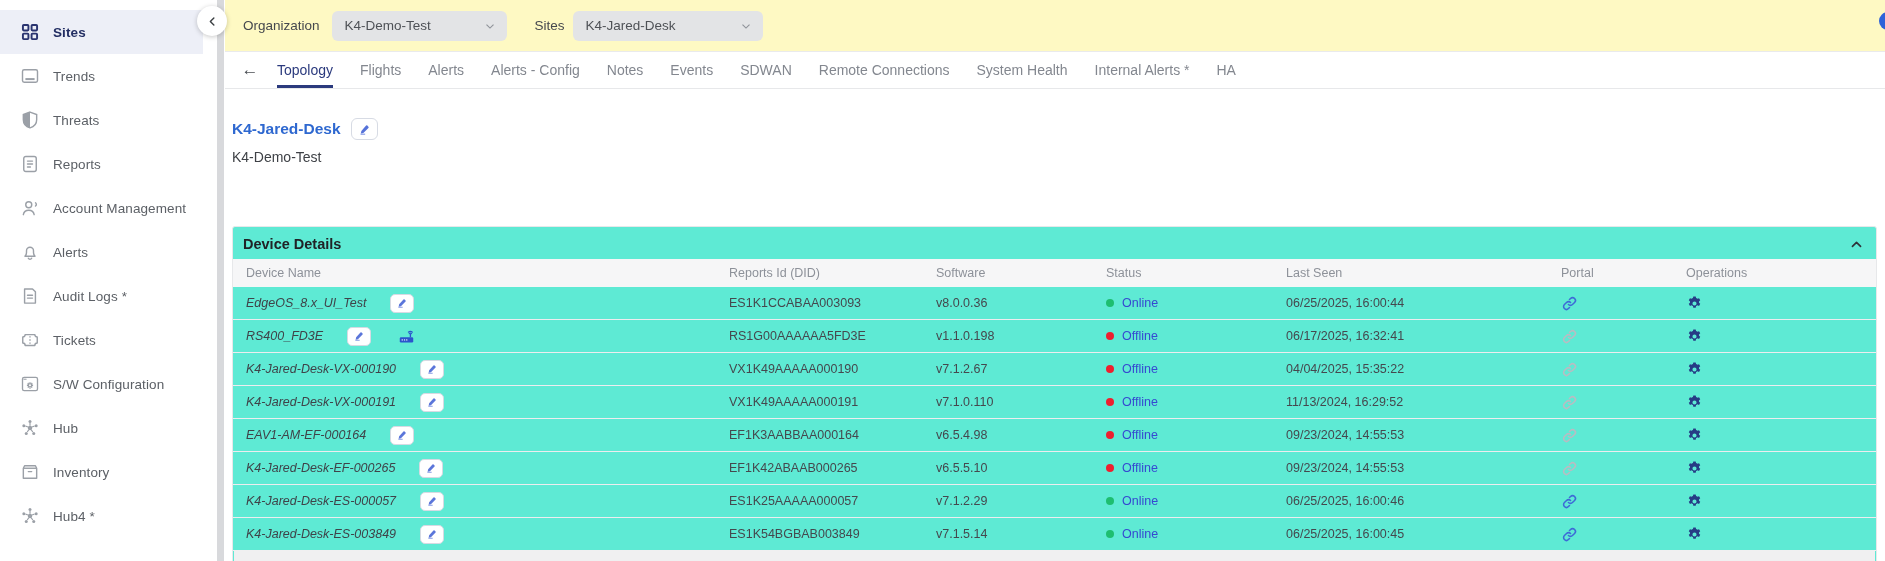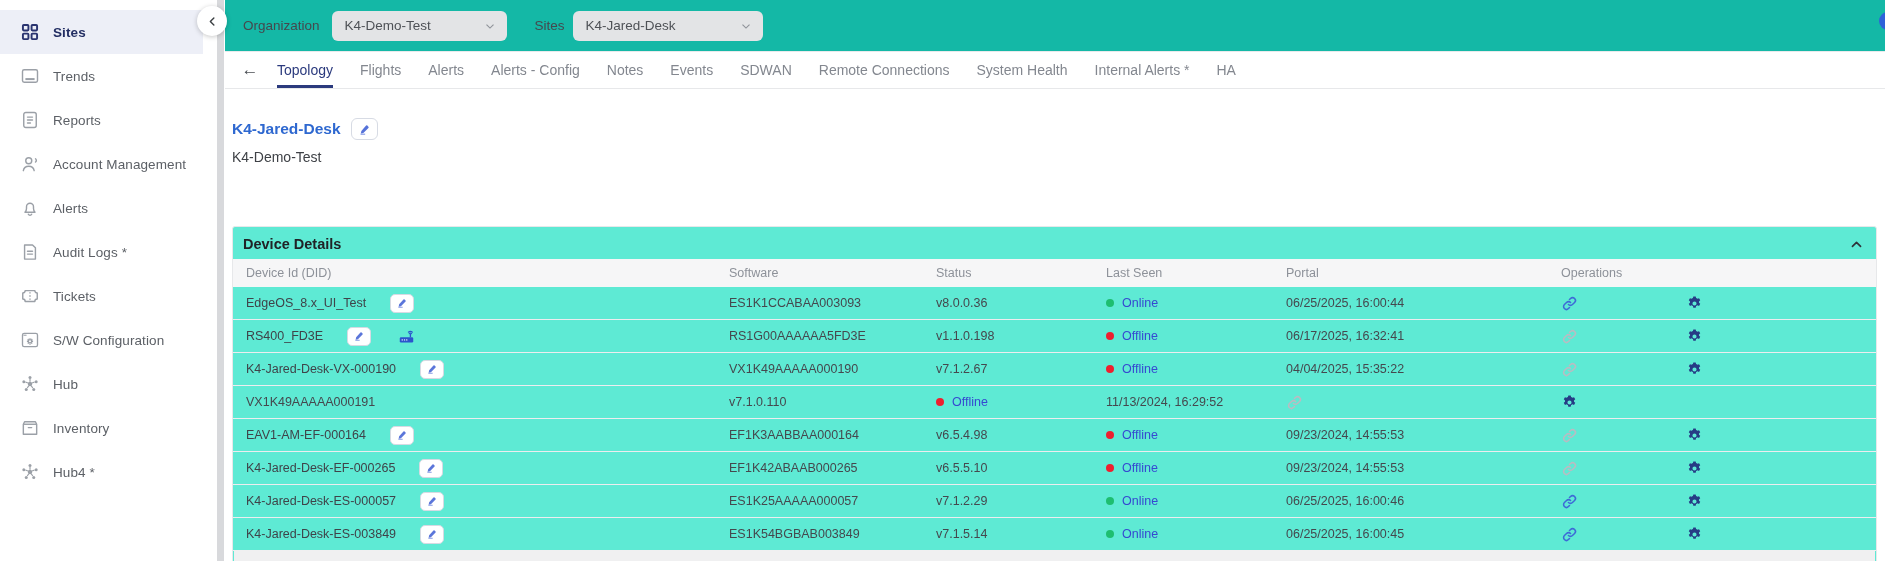--- a/index.html
+++ b/index.html
@@ -17,21 +17,21 @@
   .side-item .lbl { font-size:13.5px; color:#5c6066; white-space:nowrap; letter-spacing:.1px; }
   .side-item.active { background:var(--sidebar-active-bg); }
   .side-item.active .ic { color:#2a3470; }
   .side-item.active .lbl { color:#232e63; font-weight:700; }
   .sidebar-scrollbar { position:absolute; top:0; bottom:0; left:217px; width:7px; background:#d8d9dc; }
   
   .collapse-btn { position:absolute; left:197px; top:6px; width:30px; height:30px; border-radius:50%;
     background:#fff; border:0; box-shadow:0 1px 5px rgba(0,0,0,.22); z-index:5; display:flex; align-items:center; justify-content:center; cursor:pointer; }
   
   .main { position:absolute; left:225px; top:0; right:0; height:100%; }
-  .topbar { position:relative; height:52px; border-bottom:1px solid #e9eaec; display:flex; align-items:center; padding-left:10px; background:#14b8a6; }
+  .topbar { position:relative; height:52px; border-bottom:1px solid #e9eaec; display:flex; align-items:center; padding-left:10px; background:#fef9c3; }
   .tb-label { font-size:13.5px; color:#45484e; }
   .tb-label.org { margin-left:8px; }
   .tb-label.sites { margin-left:28px; }
   .dropdown { height:30px; border-radius:6px; background:#e3e4e6; display:flex; align-items:center; justify-content:space-between;
     padding:0 10px 0 13px; margin-left:12px; cursor:pointer; }
   .dropdown.dd-org { width:175px; margin-left:12px; }
   .dropdown.dd-sites { width:190px; margin-left:8px; }
   .dropdown .val { font-size:13.5px; color:#4e5156; font-weight:500; }
   .notif-sliver { position:absolute; right:-12px; top:12px; width:18px; height:18px; border-radius:50%; background:#2e62d9; }
   
@@ -52,21 +52,21 @@
   .panel { position:absolute; left:7px; top:137px; width:1645px; height:338px; border:1px solid #e7e8ea; border-radius:3px; background:#5eead4; }
   .panel-head { height:32px; display:flex; align-items:center; justify-content:space-between; padding:2px 12px 0 10px; }
   .panel-title { font-size:14.5px; font-weight:700; color:#202226; }
   .panel-collapse { border:0; background:transparent; cursor:pointer; display:flex; align-items:center; color:#2e3238; }
   .grid-row { display:grid; grid-template-columns:496px 207px 170px 180px 275px 125px auto; align-items:center; }
   .thead { height:28px; background:#f6f6f7; }
   .hcell { font-size:12.5px; color:#8d9199; white-space:nowrap; }
   .hcell:first-child, .cell:first-child { padding-left:13px; }
   .trow { height:33px; border-bottom:1px solid #ededef; }
   .cell { font-size:12.5px; color:#45484e; white-space:nowrap; display:flex; align-items:center; }
-  .cell.name { color:#3f4349; gap:24px; }
+  .cell.name { color:#3f4349; gap:24px;font-style:italic; }
   .edit-btn-sm { width:24px; height:19px; border:1px solid #d6dae3; border-radius:5px; background:#fff; color:#5b76da;
     display:inline-flex; align-items:center; justify-content:center; cursor:pointer; flex:none; }
   .router-ic { color:#2b55cc; display:inline-flex; margin-left:2px; }
   .dot { width:8px; height:8px; border-radius:50%; margin-right:8px; flex:none; }
   .dot.on  { background:var(--online-green); }
   .dot.off { background:var(--offline-red); }
   .status-txt { color:var(--status-blue); }
   .icon-btn { border:0; background:transparent; cursor:pointer; display:inline-flex; align-items:center; padding:0; }
   .portal-on  { color:var(--portal-blue); }
   .portal-off { color:var(--portal-gray); }
@@ -90,20 +90,29 @@
         <span class="lbl">Sites</span>
       </div>
       <div class="side-item">
         <span class="ic">
           <svg viewBox="0 0 24 24" width="20" height="20" fill="none" stroke="currentColor" stroke-width="1.7">
             <rect x="3" y="4.5" width="18" height="15" rx="2"></rect>
             <path d="M6.5 15.7h11" stroke-width="2.4"></path>
           </svg>
         </span>
         <span class="lbl">Trends</span>
+      </div>
+      <div class="side-item">
+        <span class="ic">
+          <svg viewBox="0 0 24 24" width="20" height="20">
+            <path d="M12 2.5l8 3v6.2c0 4.9-3.4 8.5-8 9.8-4.6-1.3-8-4.9-8-9.8V5.5z" fill="none" stroke="currentColor" stroke-width="1.7"></path>
+            <path d="M12 2.5l-8 3v6.2c0 4.9 3.4 8.5 8 9.8z" fill="currentColor"></path>
+          </svg>
+        </span>
+        <span class="lbl">Threats</span>
       </div>
       <div class="side-item">
         <span class="ic">
           <svg viewBox="0 0 24 24" width="20" height="20" fill="none" stroke="currentColor" stroke-width="1.7">
             <rect x="4.5" y="3" width="15" height="18" rx="2.5"></rect>
             <path d="M9 8.5h6M9 12h6M9 15.5h3.5" stroke-linecap="round"></path>
           </svg>
         </span>
         <span class="lbl">Reports</span>
       </div>
@@ -268,21 +277,22 @@
         <h2 class="panel-title">Device Details</h2>
         <button class="panel-collapse">
           <span style="display:inline-flex">
             <svg viewBox="0 0 24 24" width="15" height="15" fill="none" stroke="currentColor" stroke-width="2.6" stroke-linecap="round" stroke-linejoin="round">
                 <path d="M5.5 15l6.5-6.5L18.5 15"></path>
               </svg>
           </span>
         </button>
       </div>
       <div class="thead grid-row">
-          <div class="hcell">Device Id (DID)</div>
+          <div class="hcell">Device Name</div>
+          <div class="hcell">Reports Id (DID)</div>
           <div class="hcell">Software</div>
           <div class="hcell">Status</div>
           <div class="hcell">Last Seen</div>
           <div class="hcell">Portal</div>
           <div class="hcell">Operations</div>
         </div>
       <div class="tbody">
           <div class="trow grid-row">
             <div class="cell name">
               <span>EdgeOS_8.x_UI_Test</span>
@@ -392,20 +402,31 @@
             </div>
             <div class="cell">
               <button class="icon-btn gear">
                 <svg viewBox="0 0 24 24" width="17" height="17" fill="currentColor">
                   <path d="M10.3 2h3.4l.5 2.4c.7.2 1.3.5 1.9 1l2.3-.8 1.7 2.9-1.8 1.6c.1.4.1.7.1.9s0 .5-.1.9l1.8 1.6-1.7 2.9-2.3-.8c-.6.4-1.2.8-1.9 1l-.5 2.4h-3.4l-.5-2.4a7 7 0 01-1.9-1l-2.3.8-1.7-2.9 1.8-1.6c-.1-.4-.1-.7-.1-.9s0-.5.1-.9L3.9 7.5l1.7-2.9 2.3.8c.6-.4 1.2-.8 1.9-1zM12 9.1a2.9 2.9 0 100 5.8 2.9 2.9 0 000-5.8z"></path>
                 </svg>
               </button>
             </div>
           </div>
           <div class="trow grid-row">
+            <div class="cell name">
+              <span>K4-Jared-Desk-VX-000191</span>
+              <button class="edit-btn-sm">
+                <span style="display:inline-flex">
+                  <svg viewBox="0 0 20 20" width="10" height="10">
+                    <path fill="currentColor" d="M12.9 2.9a1.6 1.6 0 012.3 0l1.9 1.9a1.6 1.6 0 010 2.3l-9.2 9.2-4.6 1 1-4.6z"></path>
+                    <path d="M3.5 18.5h7" stroke="currentColor" stroke-width="1.5" stroke-linecap="round"></path>
+                  </svg>
+                </span>
+              </button>
+            </div>
             <div class="cell">VX1K49AAAAA000191</div>
             <div class="cell">v7.1.0.110</div>
             <div class="cell">
               <span class="dot off"></span>
               <span class="status-txt">Offline</span>
             </div>
             <div class="cell">11/13/2024, 16:29:52</div>
             <div class="cell">
               <button class="icon-btn portal-off">
                 <svg viewBox="0 0 24 24" width="17" height="17" fill="none" stroke="currentColor" stroke-width="2.2" stroke-linecap="round">

